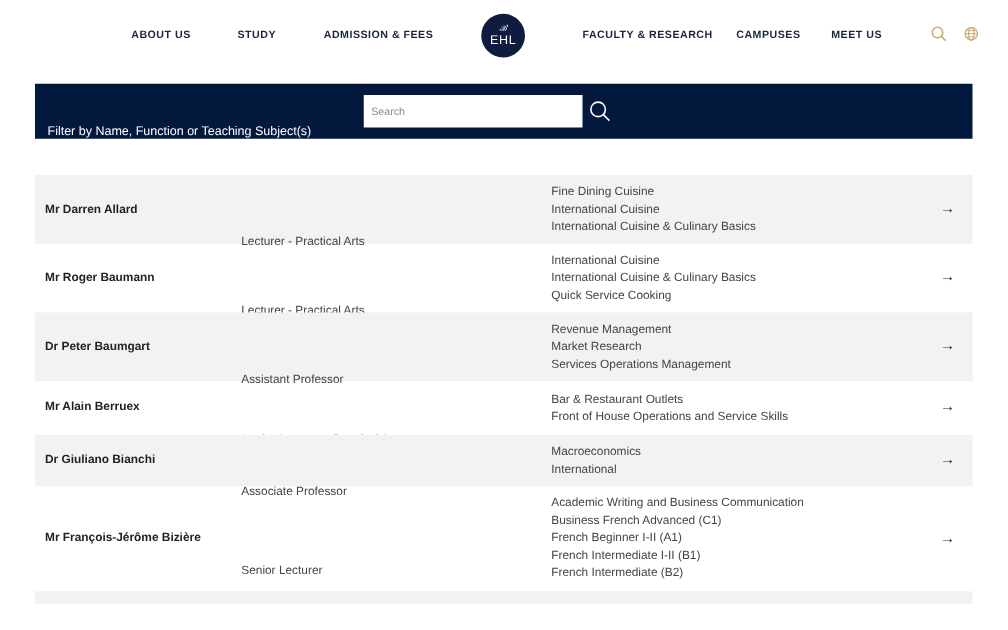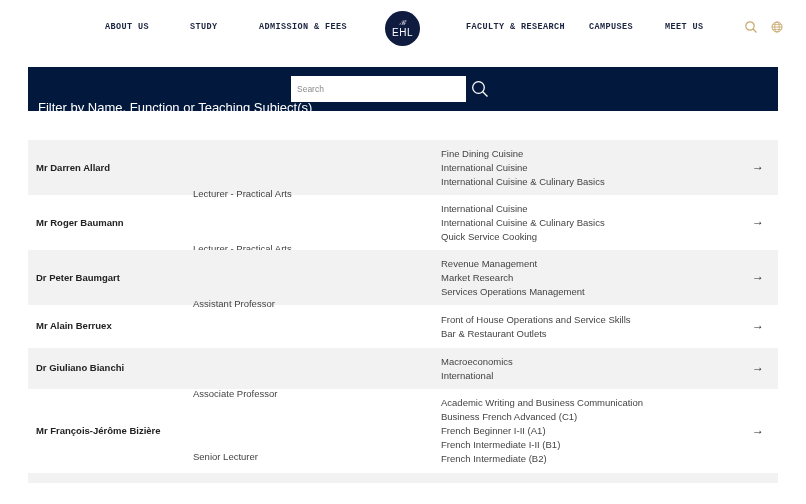--- a/index.html
+++ b/index.html
@@ -1,27 +1,27 @@
 <!DOCTYPE html>
 <html><head>
 <meta charset="utf-8">
 <style>
   * { box-sizing: border-box; margin: 0; padding: 0; }
   html, body { width: 806px; height: 504px; overflow: hidden; background: #ffffff; }
   body { font-family: "Liberation Sans", "DejaVu Sans", sans-serif; color: #2b2b2b; position: relative; }
 
   .topnav { position: absolute; left: 0; top: 0; width: 806px; height: 56px; }
-  .nav-item { position: absolute; top: 22px; font-size: 8.5px; font-weight: bold; letter-spacing: 0.4px; color: #1c2540; white-space: nowrap; cursor: pointer; font-family: Liberation Mono, monospace; }
+  .nav-item { position: absolute; top: 22px; font-size: 8.5px; font-weight: bold; letter-spacing: 0.4px; color: #1c2540; white-space: nowrap; cursor: pointer; }
   .logo { position: absolute; left: 385px; top: 11px; width: 35px; height: 35px; border-radius: 50%; background: #0f1c3f; display: flex; flex-direction: column; align-items: center; justify-content: center; cursor: pointer; }
   .logo .mark { color: #ffffff; font-size: 7px; line-height: 7px; font-style: italic; font-family: "Liberation Serif", serif; }
   .logo .txt { color: #ffffff; font-size: 10px; letter-spacing: 0.5px; line-height: 11px; }
   .nav-icon { position: absolute; top: 20px; width: 14px; height: 14px; cursor: pointer; }
 
   .filterbar { position: absolute; left: 28px; top: 67px; width: 750px; height: 44px; background: #03183d; }
-  .filter-label { position: absolute; left: 10px; top: 33px; font-size: 13px; color: #ffffff; white-space: nowrap; }
+  .filter-label { position: absolute; left: 10px; top: 33px; font-size: 10px; color: #ffffff; white-space: nowrap; }
   .search-input { position: absolute; left: 263px; top: 9px; width: 175px; height: 26px; border: none; background: #ffffff; padding-left: 6px; font-size: 8.5px; font-family: "Liberation Sans", sans-serif; color: #333; outline: none; }
   .search-input::placeholder { color: #8a8a8a; }
   .search-btn { position: absolute; left: 443px; top: 13px; width: 18px; height: 18px; cursor: pointer; }
 
   .table { position: absolute; left: 28px; top: 140px; width: 750px; }
   .thead { position: relative; height: 28px; }
   .th { position: absolute; top: 9px; font-size: 9.5px; font-weight: bold; color: #222; }
   .row { position: relative; width: 750px; cursor: pointer; }
   .row.alt { background: #f2f2f2; }
   .cell-name { position: absolute; left: 8px; font-size: 9.5px; font-weight: bold; color: #222; white-space: nowrap; }
@@ -104,22 +104,22 @@
       <div>Market Research</div>
       <div>Services Operations Management</div>
     </div>
     <span class="arrow" style="top:19px">→</span>
   </div>
 
   <div class="row" style="height:43px">
     <span class="cell-name" style="top:15px">Mr Alain Berruex</span>
     <span class="cell-func" style="top:15px">Senior Lecturer - Practical Arts</span>
     <div class="cell-subj" style="top:8px">
+      <div>Bar &amp; Restaurant Outlets</div>
       <div>Front of House Operations and Service Skills</div>
-      <div>Bar &amp; Restaurant Outlets</div>
     </div>
     <span class="arrow" style="top:13px">→</span>
   </div>
 
   <div class="row alt" style="height:41px">
     <span class="cell-name" style="top:14px">Dr Giuliano Bianchi</span>
     <span class="cell-func" style="top:14px">Associate Professor</span>
     <div class="cell-subj" style="top:7px">
       <div>Macroeconomics</div>
       <div>International</div>

